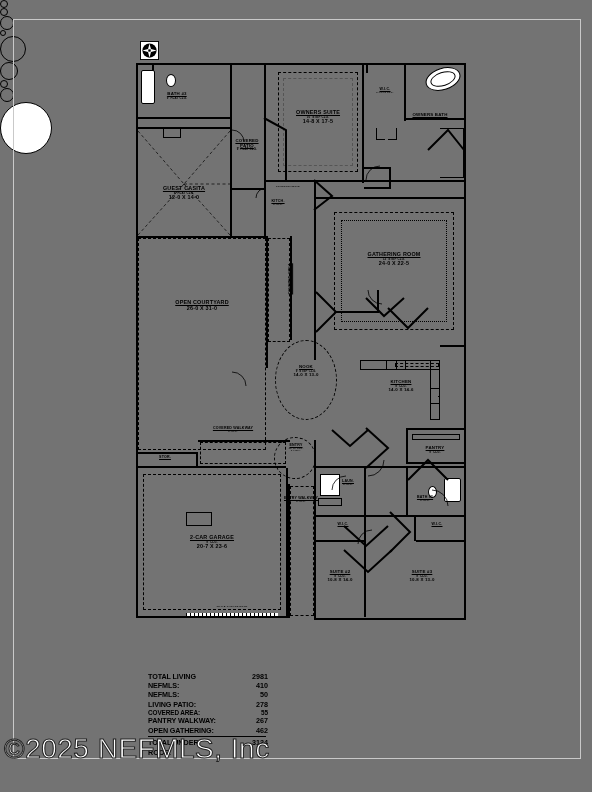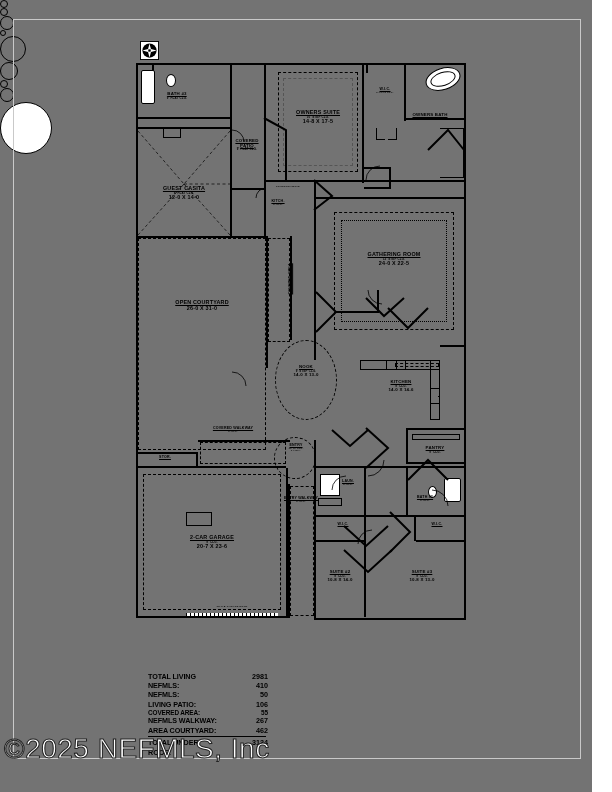--- a/index.html
+++ b/index.html
@@ -362,32 +362,32 @@
     <div class="row">
       <span class="k">NEFMLS:</span>
       <span class="v">410</span>
     </div>
     <div class="row">
       <span class="k">NEFMLS:</span>
       <span class="v">50</span>
     </div>
     <div class="row">
       <span class="k">LIVING PATIO:</span>
-      <span class="v">106</span>
+      <span class="v">278</span>
     </div>
     <div class="row" style="line-height:7.5px;font-size:6.4px;">
       <span class="k">COVERED AREA:</span>
       <span class="v">55</span>
     </div>
     <div class="row">
-      <span class="k">NEFMLS WALKWAY:</span>
+      <span class="k">PANTRY WALKWAY:</span>
       <span class="v">267</span>
     </div>
     <div class="row">
-      <span class="k">AREA COURTYARD:</span>
+      <span class="k">OPEN GATHERING:</span>
       <span class="v">462</span>
     </div>
     <div class="rule"></div>
     <div class="total">
       <span class="k">TOTAL UNDER ROOF:</span>
       <span class="v">3134</span>
     </div>
   </div>
 
   <div id="wm">©2025 NEFMLS, Inc</div>

